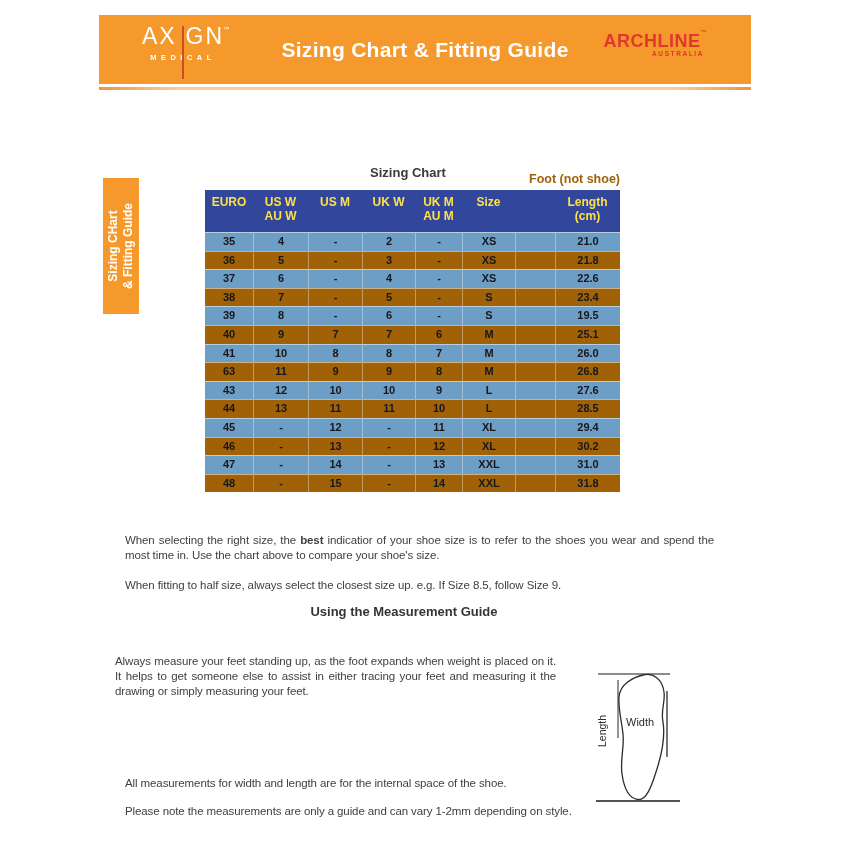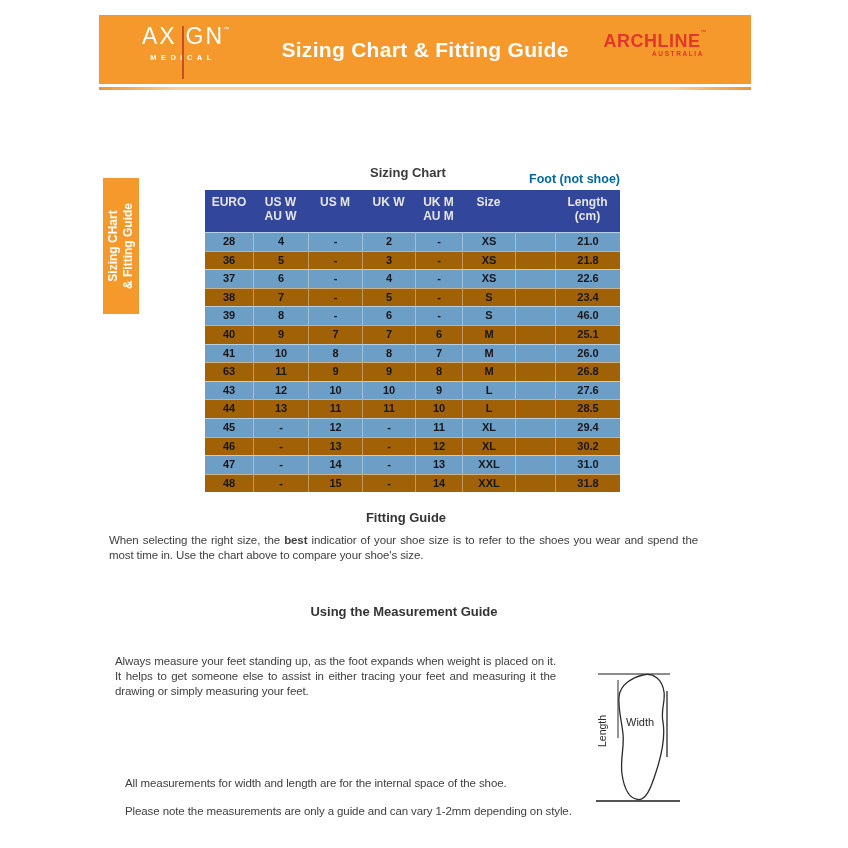--- a/index.html
+++ b/index.html
@@ -24,25 +24,25 @@
 
   
   .side-tab{position:absolute;left:103px;top:178px;width:36px;height:136px;background:#F5992C;}
   .side-tab-text{position:absolute;left:50%;top:50%;transform:translate(-50%,-50%) rotate(-90deg);
     width:136px;text-align:center;color:#fff;font-size:12px;font-weight:bold;line-height:15px;white-space:nowrap;}
 
   
   .tbl-title{position:absolute;left:205px;top:165px;width:406px;text-align:center;
     font-size:13px;font-weight:bold;color:#3a3a3a;}
   .foot-note{position:absolute;left:497px;top:172px;width:123px;text-align:right;
-    font-size:12.5px;font-weight:bold;color:#0369a1;}
+    font-size:12.5px;font-weight:bold;color:#a16207;}
   .size-table{position:absolute;left:205px;top:190px;width:415px;}
   .thead,.tbody{display:grid;grid-template-columns:48px 55px 54px 53px 47px 53px 40px 65px;}
   .thead{background:#32479B;height:42px;}
-  .th{color:#e5e5e5;font-size:12px;font-weight:bold;text-align:center;padding-top:5px;line-height:14px;}
+  .th{color:#fde047;font-size:12px;font-weight:bold;text-align:center;padding-top:5px;line-height:14px;}
   .tbody{grid-auto-rows:18.6px;}
   .td{box-sizing:border-box;font-size:11px;font-weight:bold;color:#17171c;text-align:center;
     line-height:17.6px;border-top:1px solid rgba(255,255,255,.5);}
   .td.sep{border-left:1px solid rgba(255,255,255,.35);}
   .td.dark{background:#6D9EC6;}
   .td.light{background:#a16207;}
 
   
   .sec-title{position:absolute;text-align:center;font-size:13px;font-weight:bold;color:#343434;}
   .para{position:absolute;font-size:11.5px;line-height:15px;color:#414141;letter-spacing:-.1px;margin:0;}
@@ -112,21 +112,21 @@
         <div class="th">
           <div></div>
           <div></div>
         </div>
         <div class="th">
           <div>Length</div>
           <div>(cm)</div>
         </div>
       </div>
     <div class="tbody">
-        <div class="td dark">28</div>
+        <div class="td dark">35</div>
         <div class="td dark sep">4</div>
         <div class="td dark sep">-</div>
         <div class="td dark sep">2</div>
         <div class="td dark sep">-</div>
         <div class="td dark sep">XS</div>
         <div class="td dark sep"></div>
         <div class="td dark sep">21.0</div>
         <div class="td light">36</div>
         <div class="td light sep">5</div>
         <div class="td light sep">-</div>
@@ -151,21 +151,21 @@
         <div class="td light sep">S</div>
         <div class="td light sep"></div>
         <div class="td light sep">23.4</div>
         <div class="td dark">39</div>
         <div class="td dark sep">8</div>
         <div class="td dark sep">-</div>
         <div class="td dark sep">6</div>
         <div class="td dark sep">-</div>
         <div class="td dark sep">S</div>
         <div class="td dark sep"></div>
-        <div class="td dark sep">46.0</div>
+        <div class="td dark sep">19.5</div>
         <div class="td light">40</div>
         <div class="td light sep">9</div>
         <div class="td light sep">7</div>
         <div class="td light sep">7</div>
         <div class="td light sep">6</div>
         <div class="td light sep">M</div>
         <div class="td light sep"></div>
         <div class="td light sep">25.1</div>
         <div class="td dark">41</div>
         <div class="td dark sep">10</div>
@@ -227,22 +227,22 @@
         <div class="td light sep">-</div>
         <div class="td light sep">15</div>
         <div class="td light sep">-</div>
         <div class="td light sep">14</div>
         <div class="td light sep">XXL</div>
         <div class="td light sep"></div>
         <div class="td light sep">31.8</div>
       </div>
   </div>
 
-  <div class="sec-title" style="left:125px;top:510px;width:562px;">Fitting Guide</div>
-  <p class="para just" style="left:109px;top:533px;width:589px;"><span>When selecting the right size, the </span><b>best</b><span> indicatior of your shoe size is to refer to the shoes you wear and spend the most time in. Use the chart above to compare your shoe's size.</span></p>
+  <p class="para just" style="left:125px;top:533px;width:589px;"><span>When selecting the right size, the </span><b>best</b><span> indicatior of your shoe size is to refer to the shoes you wear and spend the most time in. Use the chart above to compare your shoe's size.</span></p>
+  <p class="para" style="left:125px;top:578px;width:600px;">When fitting to half size, always select the closest size up. e.g. If Size 8.5, follow Size 9.</p>
 
   <div class="sec-title" style="left:125px;top:604px;width:558px;">Using the Measurement Guide</div>
   <p class="para just" style="left:115px;top:654px;width:441px;">Always measure your feet standing up, as the foot expands when weight is placed on it. It helps to get someone else to assist in either tracing your feet and measuring it the drawing or simply measuring your feet.</p>
   <p class="para" style="left:125px;top:776px;width:480px;">All measurements for width and length are for the internal space of the shoe.</p>
   <p class="para" style="left:125px;top:804px;width:448px;">Please note the measurements are only a guide and can vary 1-2mm depending on style.</p>
 
   <svg class="foot-diagram" width="105" height="165" viewBox="0 0 105 165">
     <line x1="5" y1="24" x2="77" y2="24" stroke="#8c8c8c" stroke-width="2.2"></line>
     <line x1="3" y1="151" x2="87" y2="151" stroke="#1c1c1c" stroke-width="1.6"></line>
     <path d="M 50 25 C 60 22.5, 69.5 29, 71 42 C 72.5 52, 67.5 60, 70 72

